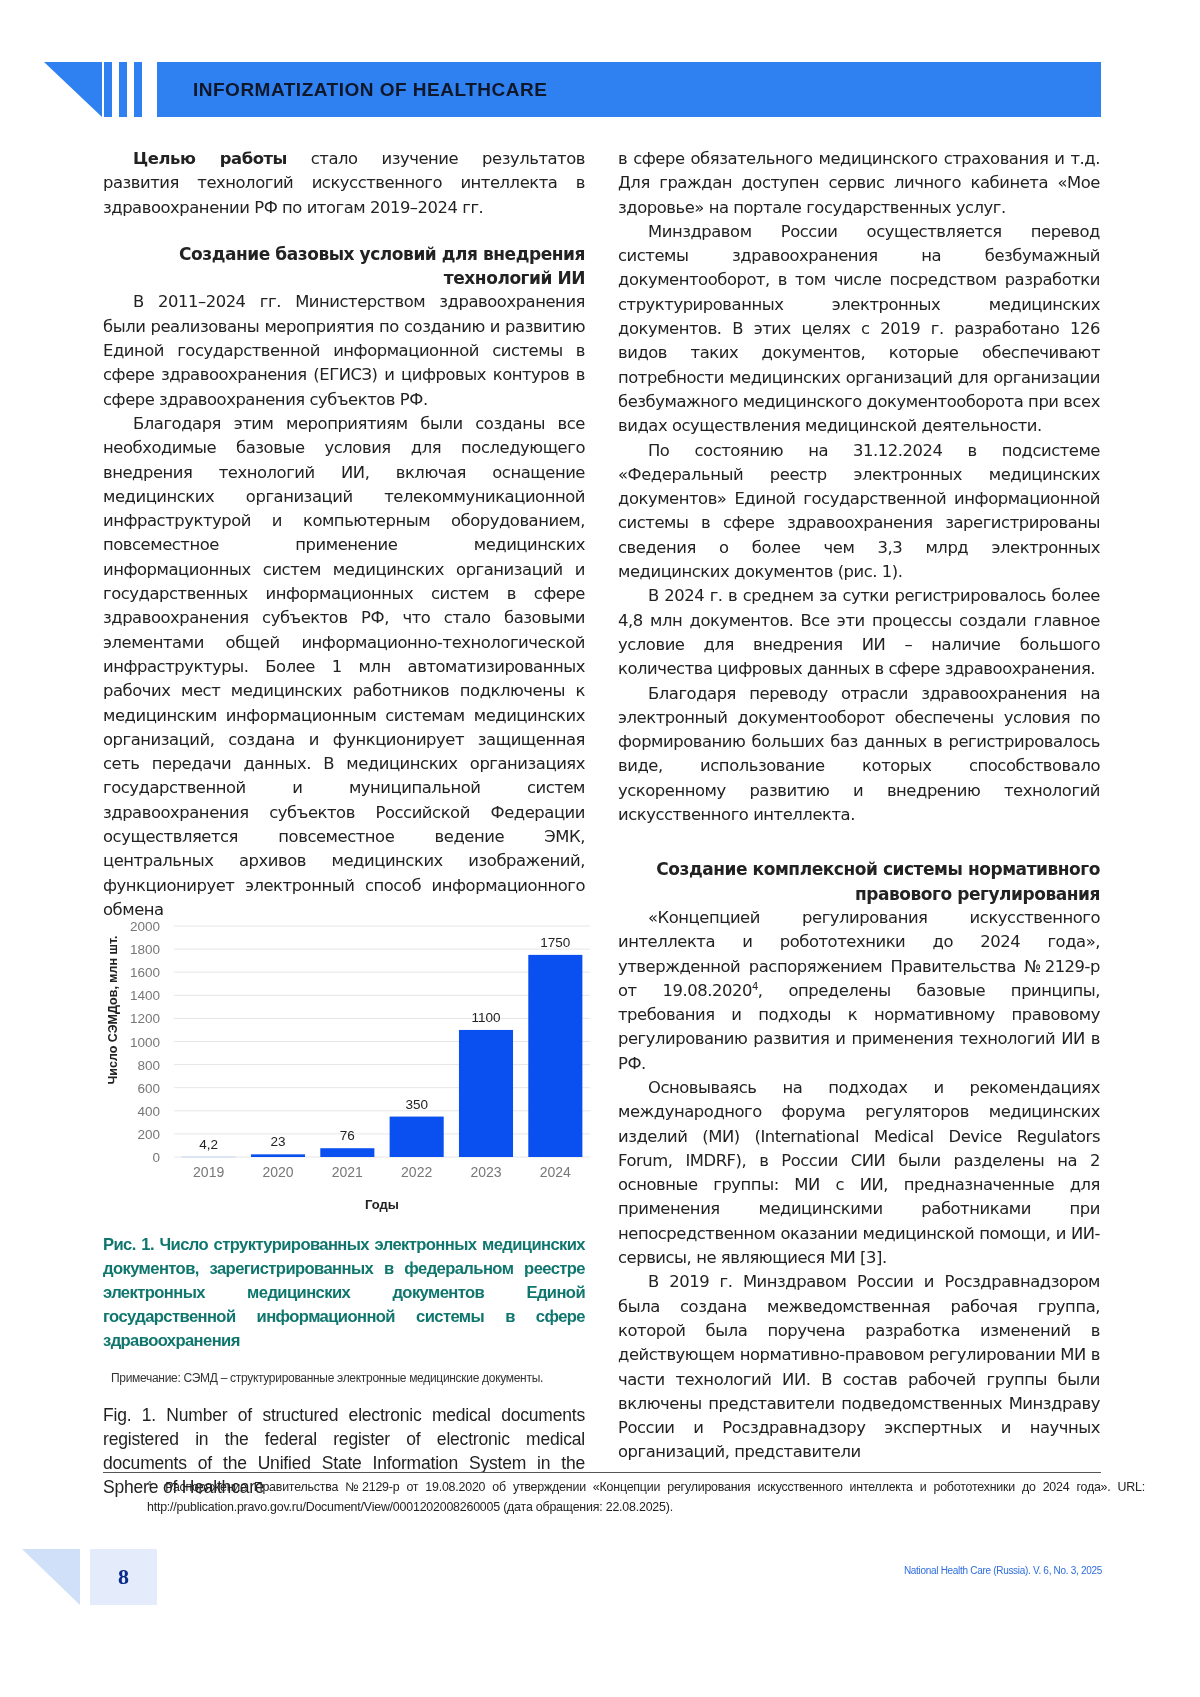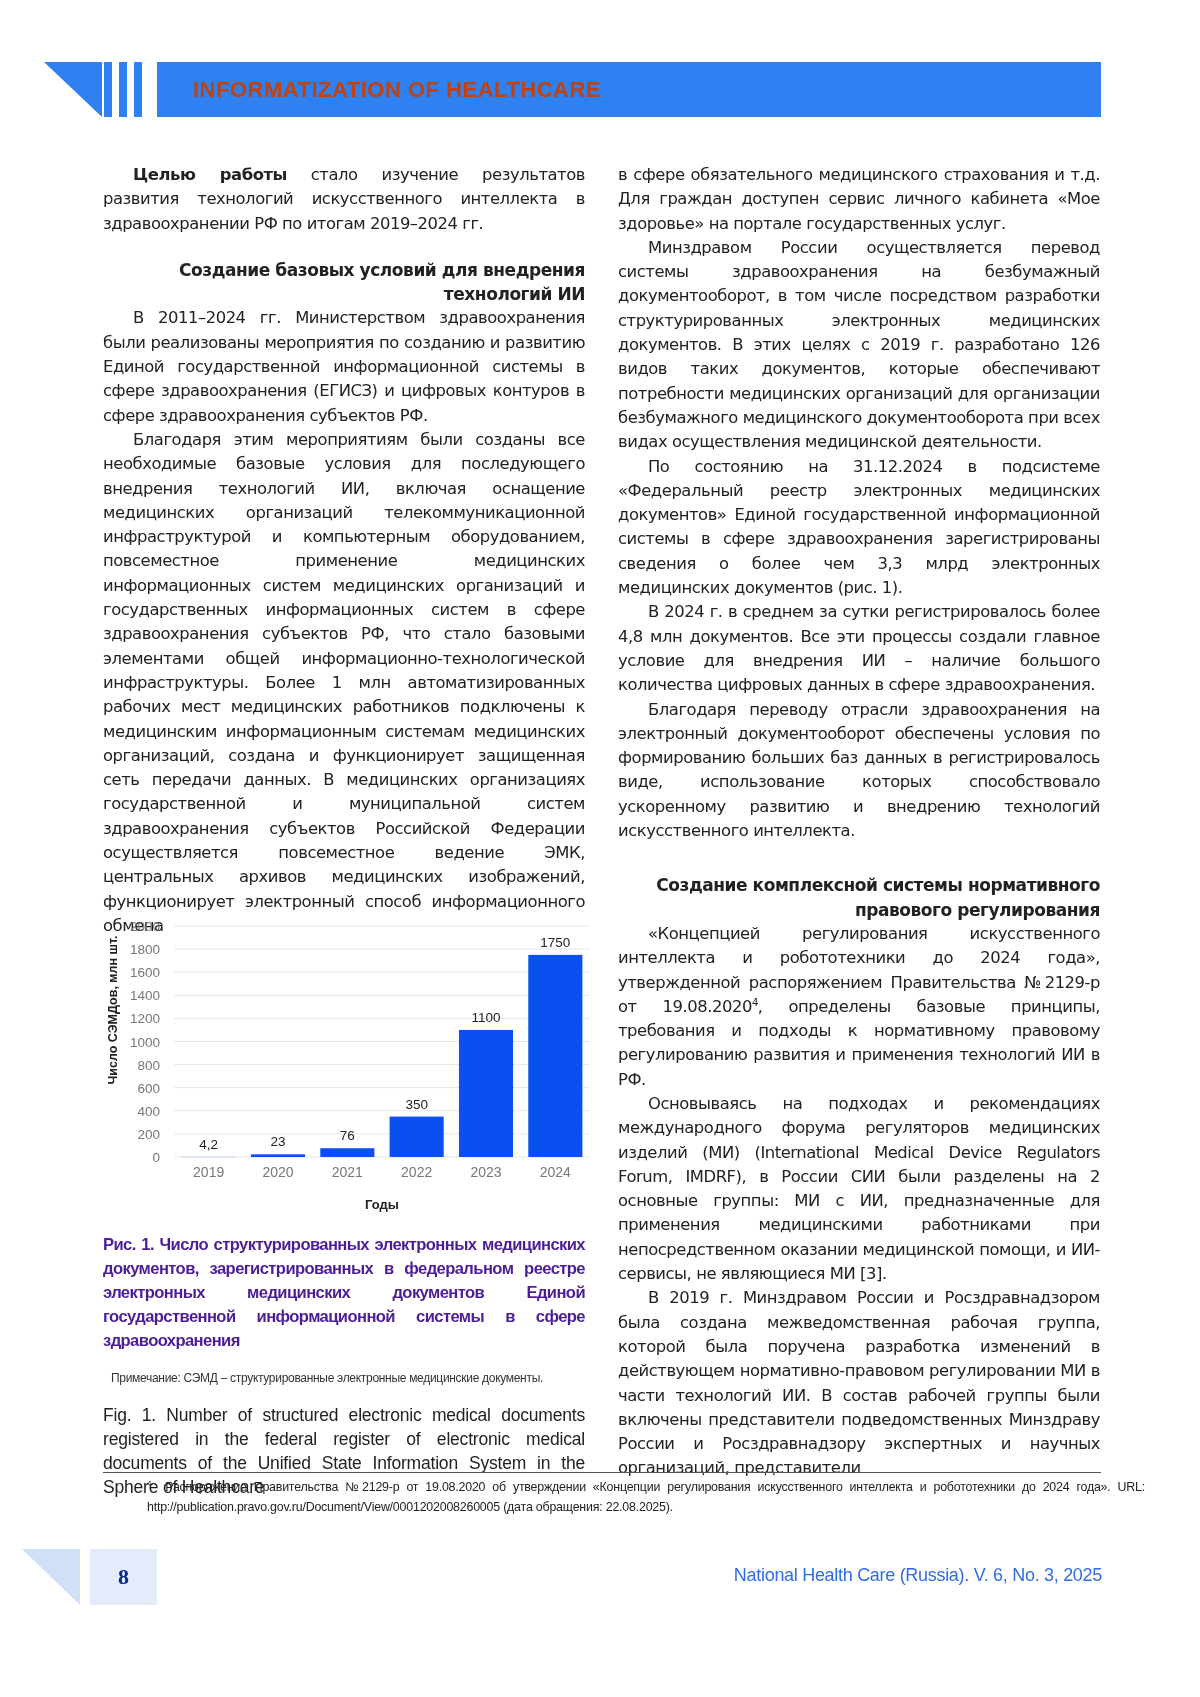--- a/index.html
+++ b/index.html
@@ -1,38 +1,38 @@
 <!DOCTYPE html>
 <html><head>
 <meta charset="utf-8">
 <style>
   html,body{margin:0;padding:0;background:#fff;}
   body{width:1200px;height:1697px;position:relative;overflow:hidden;font-family:"DejaVu Sans","Liberation Sans",sans-serif;color:#222;}
   .hdr-tri{position:absolute;left:44px;top:62px;width:0;height:0;border-top:55px solid #2f80f0;border-left:58px solid transparent;}
   .hdr-bar{position:absolute;top:62px;height:55px;width:8px;background:#2f80f0;}
   .hdr-band{position:absolute;left:157px;top:62px;width:944px;height:55px;background:#2f80f0;}
-  .hdr-title{position:absolute;left:193px;top:62px;height:55px;line-height:55px;color:#c2410c;font-size:22px;font-weight:bold;letter-spacing:0.5px;font-family:"Liberation Sans",sans-serif;}
-  .col{position:absolute;font-size:16.4px;line-height:24.3px;text-align:justify;font-family:"DejaVu Sans",sans-serif;letter-spacing:-0.45px;margin-top:16px;}
+  .hdr-title{position:absolute;left:193px;top:62px;height:55px;line-height:55px;color:#0f172a;font-size:19px;font-weight:bold;letter-spacing:0.5px;font-family:"Liberation Sans",sans-serif;}
+  .col{position:absolute;font-size:16.4px;line-height:24.3px;text-align:justify;font-family:"DejaVu Sans",sans-serif;letter-spacing:-0.45px;}
   .col p{margin:0;text-indent:30px;}
   .col p.noindent{text-indent:0;}
   .col h3{margin:0;font-size:17px;line-height:24.3px;font-weight:bold;padding-left:30px;text-align:right;}
   .left{left:103px;top:147px;width:482px;}
   .right{left:618px;top:147px;width:482px;}
   .gap{height:22px;}
   .chart{position:absolute;left:100px;top:920px;width:490px;height:300px;}
   .caption{position:absolute;left:103px;top:1233px;width:482px;font-family:"Liberation Sans",sans-serif;font-stretch:condensed;}
-  .cap-ru{font-size:16.6px;line-height:24px;font-weight:bold;text-align:justify;letter-spacing:-0.6px;color:#4c1d95;}
+  .cap-ru{font-size:16.6px;line-height:24px;font-weight:bold;text-align:justify;letter-spacing:-0.6px;color:#0f766e;}
   .cap-note{font-size:12px;line-height:16.5px;padding-left:8px;color:#333;letter-spacing:-0.3px;margin-top:17px;}
   .cap-en{font-size:17.5px;line-height:24px;text-align:justify;margin-top:16px;letter-spacing:-0.2px;color:#222;}
   .rule{position:absolute;left:103px;top:1472px;width:998px;height:1px;background:#555;}
   .fn{position:absolute;left:103px;top:1477px;width:998px;font-size:12.4px;line-height:20px;color:#222;font-family:"Liberation Sans",sans-serif;letter-spacing:-0.2px;text-align:justify;margin-left:44px;}
   .fn sup{font-size:8px;}
   .ft-tri{position:absolute;left:22px;top:1549px;width:0;height:0;border-top:56px solid #cfe0f8;border-left:58px solid transparent;}
   .ft-box{position:absolute;left:90px;top:1549px;width:67px;height:56px;background:#e4ecfb;text-align:center;line-height:56px;font-family:"Liberation Serif",serif;font-weight:bold;font-size:22px;color:#0b2a8c;}
-  .ft-journal{position:absolute;right:98px;top:1565px;font-size:18px;color:#2f6de0;font-family:"Liberation Sans",sans-serif;letter-spacing:-0.3px;}
+  .ft-journal{position:absolute;right:98px;top:1565px;font-size:10px;color:#2f6de0;font-family:"Liberation Sans",sans-serif;letter-spacing:-0.3px;}
   sup{font-size:10px;line-height:0;}
 </style>
 </head>
 <body>
 
 <div class="hdr-tri"></div>
 <div class="hdr-bar" style="left:104px"></div>
 <div class="hdr-bar" style="left:119px"></div>
 <div class="hdr-bar" style="left:134px"></div>
 <div class="hdr-band"></div>

